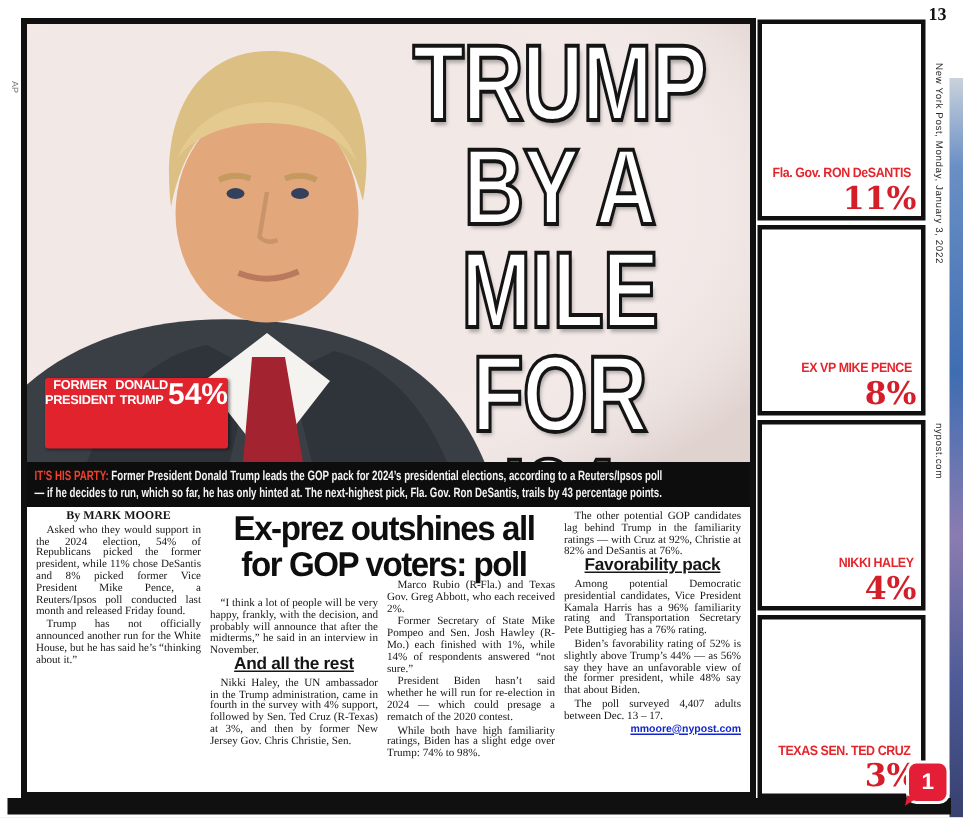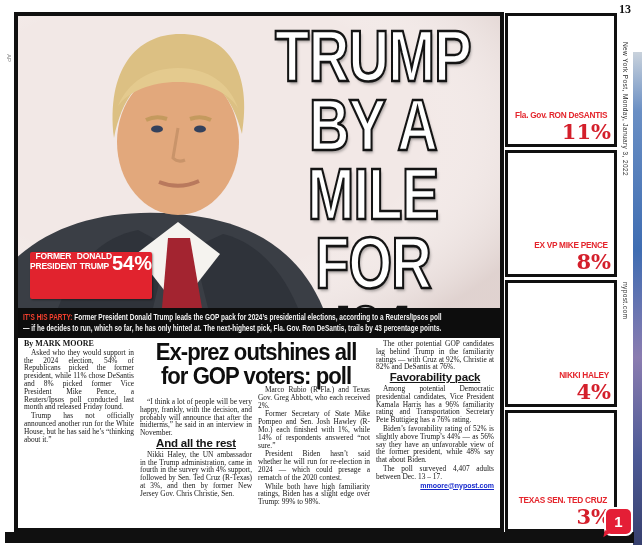--- a/index.html
+++ b/index.html
@@ -39,21 +39,21 @@
   .caption-bar{position:absolute;left:0;top:292px;width:482px;height:30px;background:#0d0d0d;
     padding-top:4px;box-sizing:border-box;overflow:hidden;}
   .cap-line{display:block;white-space:nowrap;font-weight:bold;font-size:9px;line-height:11px;
     color:#f4f4f4;transform:scaleX(.72);transform-origin:0 50%;margin-left:5px;}
   .cap-lead{color:#f4402e;}
   
   .article-area{position:absolute;left:0;top:322px;width:482px;height:190px;background:#fff;
     font-family:"Liberation Serif",serif;color:#161616;}
   .col{position:absolute;overflow:hidden;text-align:justify;font-size:7.4px;line-height:7.8px;}
   .col p{margin:0 0 1px 0;text-indent:7px;}
-  .byline{font-weight:bold;font-size:8px;margin:2px 0 5px 0;text-indent:0 !important;}
+  .byline{font-weight:bold;font-size:8px;text-align:center;margin:2px 0 5px 0;text-indent:0 !important;}
   .col1{left:6px;top:2px;width:110px;height:184px;}
   .col2{left:122px;top:60px;width:112px;height:126px;}
   .col3{left:240px;top:48px;width:112px;height:126px;}
   .col4{left:358px;top:2px;width:118px;height:186px;}
   .art-headline{position:absolute;left:118px;top:2px;width:240px;text-align:center;
     font-family:"Liberation Sans",sans-serif;font-weight:bold;font-size:23px;line-height:24px;
     letter-spacing:-1px;color:#0e0e0e;transform:scaleX(.96);transform-origin:50% 0;}
   .subhead{font-family:"Liberation Sans",sans-serif;font-weight:bold;font-size:11.5px;
     text-align:center;margin:3px 0 3px 0;letter-spacing:-.2px;}
   .subhead span{text-decoration:underline;}
@@ -151,21 +151,21 @@
       <div class="col col2">
         <p>“I think a lot of people will be very happy, frankly, with the decision, and probably will announce that after the midterms,” he said in an interview in November.</p>
         <div class="subhead"><span>And all the rest</span></div>
         <p>Nikki Haley, the UN ambassador in the Trump administration, came in fourth in the survey with 4% support, followed by Sen. Ted Cruz (R-Texas) at 3%, and then by former New Jersey Gov. Chris Christie, Sen.</p>
       </div>
 
       <div class="col col3">
         <p>Marco Rubio (R-Fla.) and Texas Gov. Greg Abbott, who each received 2%.</p>
         <p>Former Secretary of State Mike Pompeo and Sen. Josh Hawley (R-Mo.) each finished with 1%, while 14% of respondents answered “not sure.”</p>
         <p>President Biden hasn’t said whether he will run for re-election in 2024 — which could presage a rematch of the 2020 contest.</p>
-        <p>While both have high familiarity ratings, Biden has a slight edge over Trump: 99% to 98%.</p>
+        <p>While both have high familiarity ratings, Biden has a slight edge over Trump: 74% to 98%.</p>
       </div>
 
       <div class="col col4">
         <p>The other potential GOP candidates lag behind Trump in the familiarity ratings — with Cruz at 92%, Christie at 82% and DeSantis at 76%.</p>
         <div class="subhead"><span>Favorability pack</span></div>
         <p>Among potential Democratic presidential candidates, Vice President Kamala Harris has a 96% familiarity rating and Transportation Secretary Pete Buttigieg has a 76% rating.</p>
         <p>Biden’s favorability rating of 52% is slightly above Trump’s 44% — as 56% say they have an unfavorable view of the former president, while 48% say that about Biden.</p>
         <p>The poll surveyed 4,407 adults between Dec. 13 – 17.</p>
         <p class="email-line"><a class="email" href="#">mmoore@nypost.com</a></p>
       </div>

